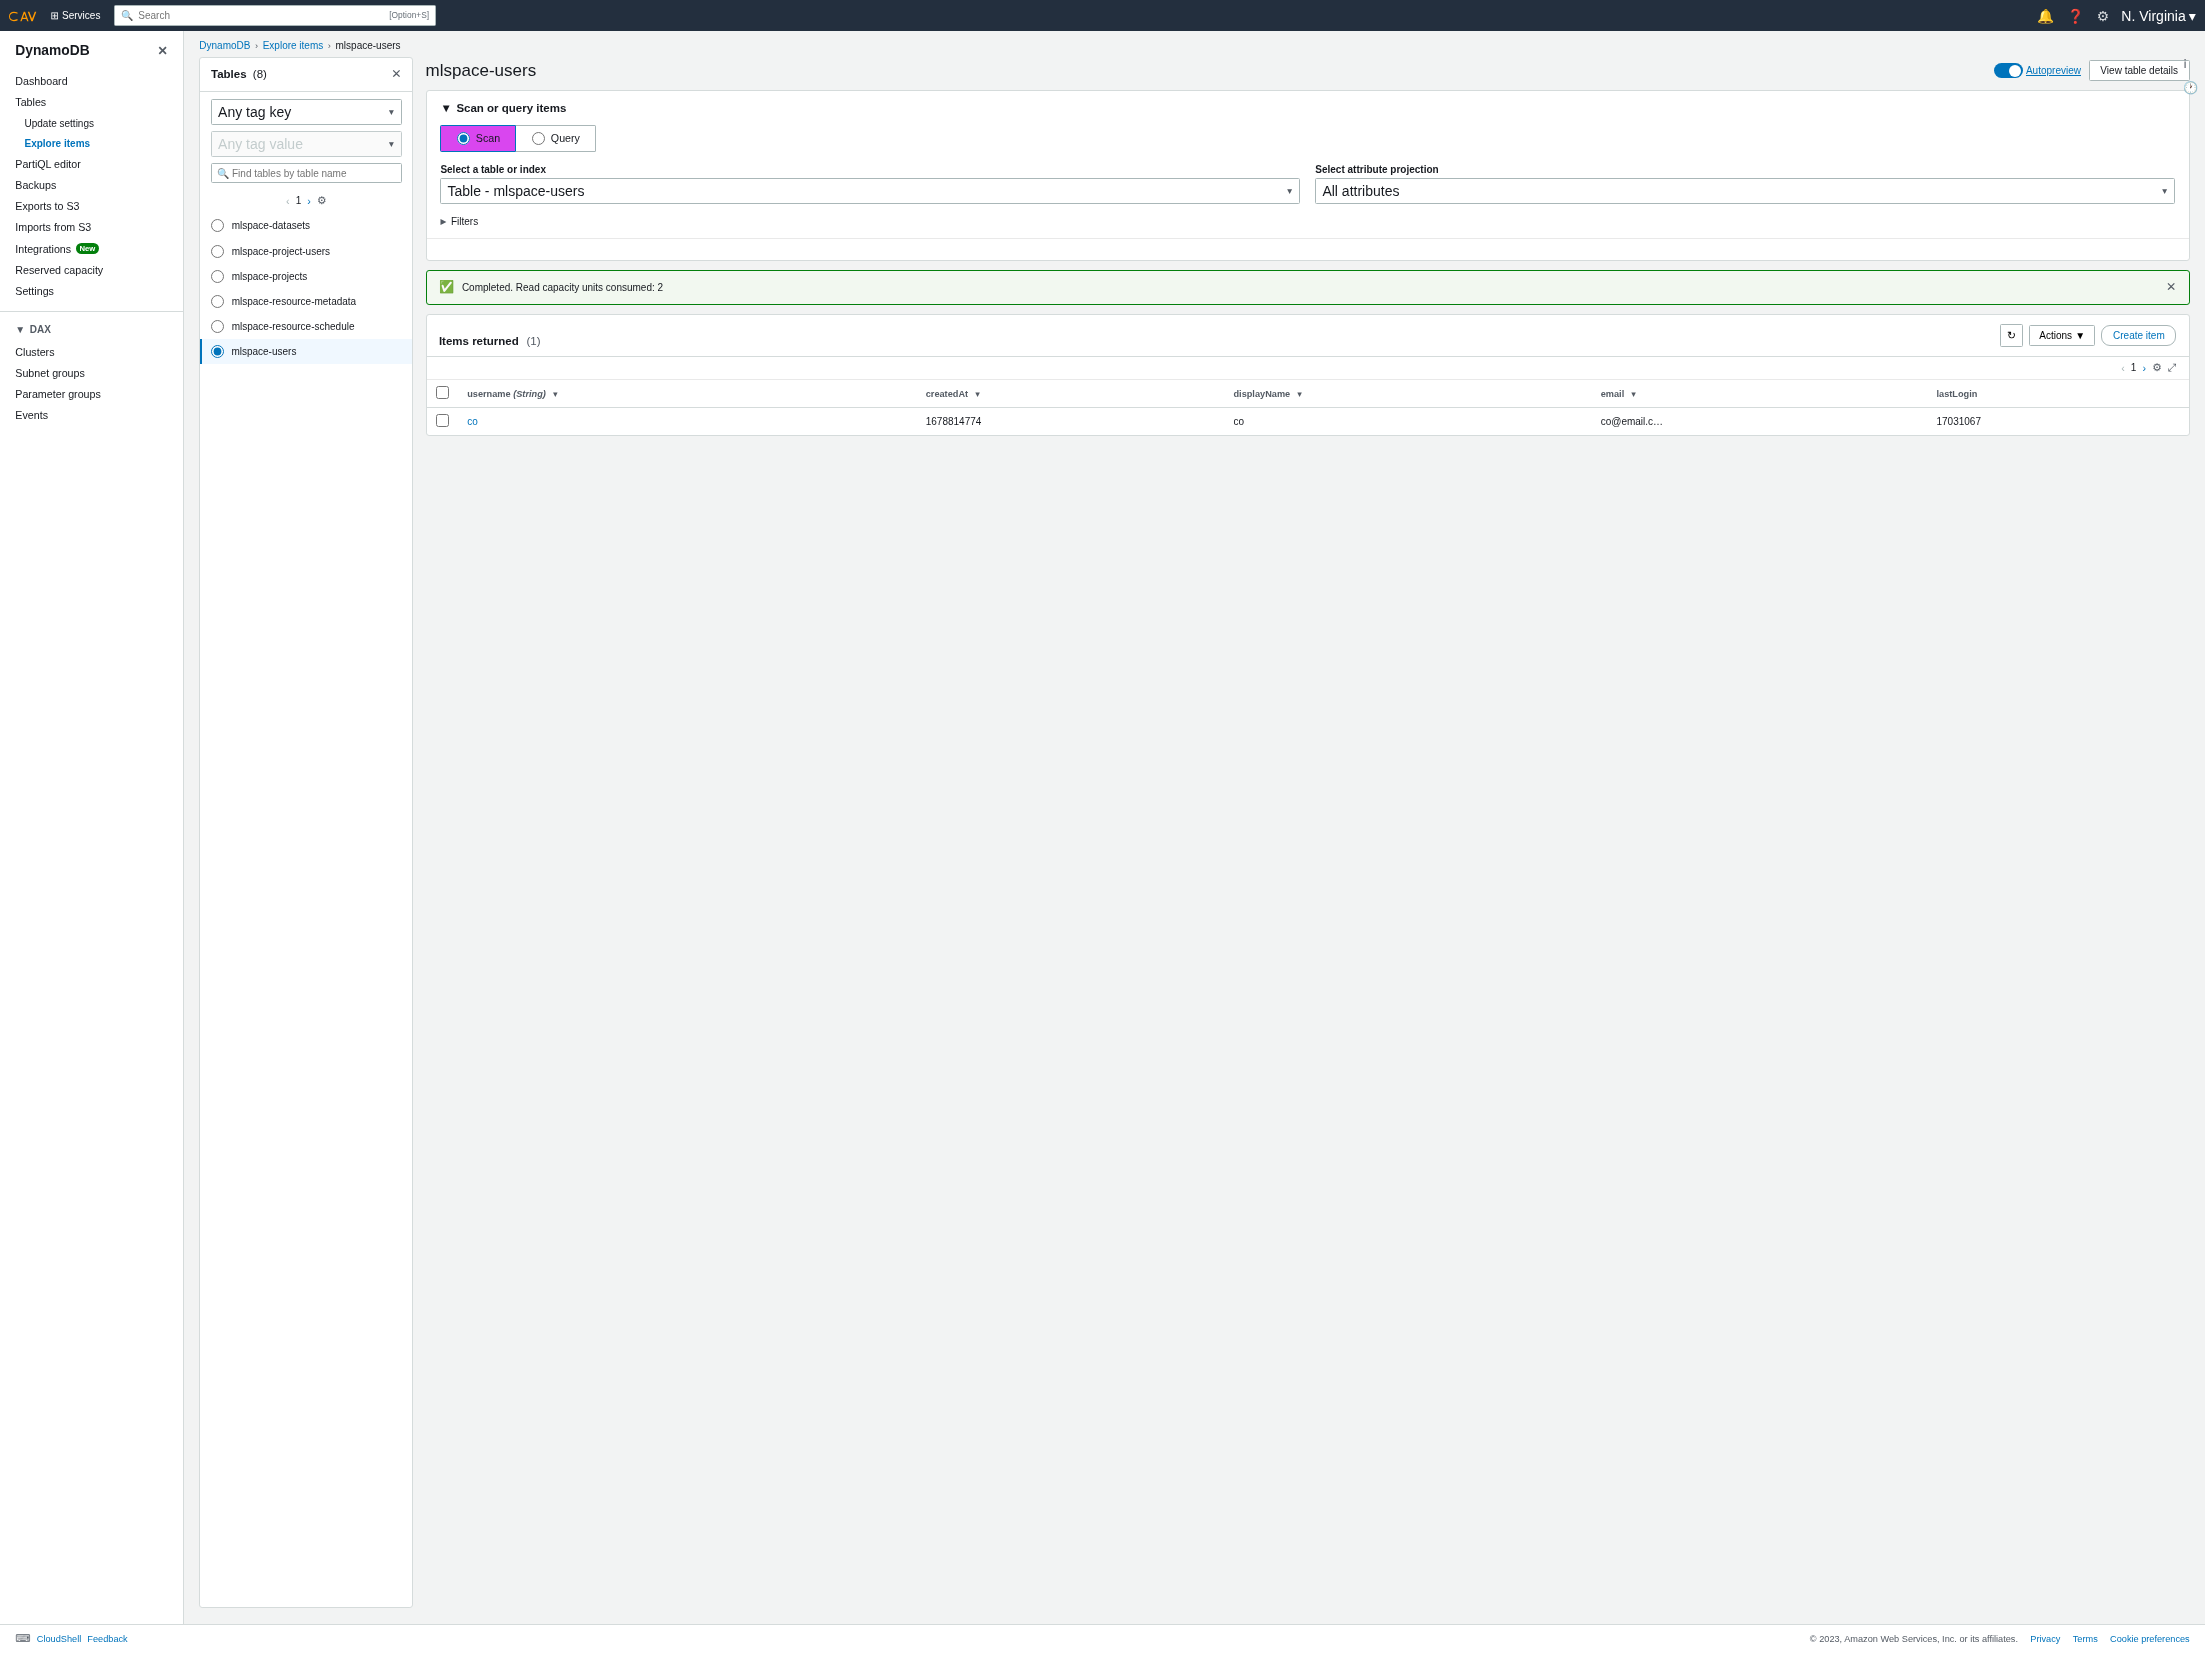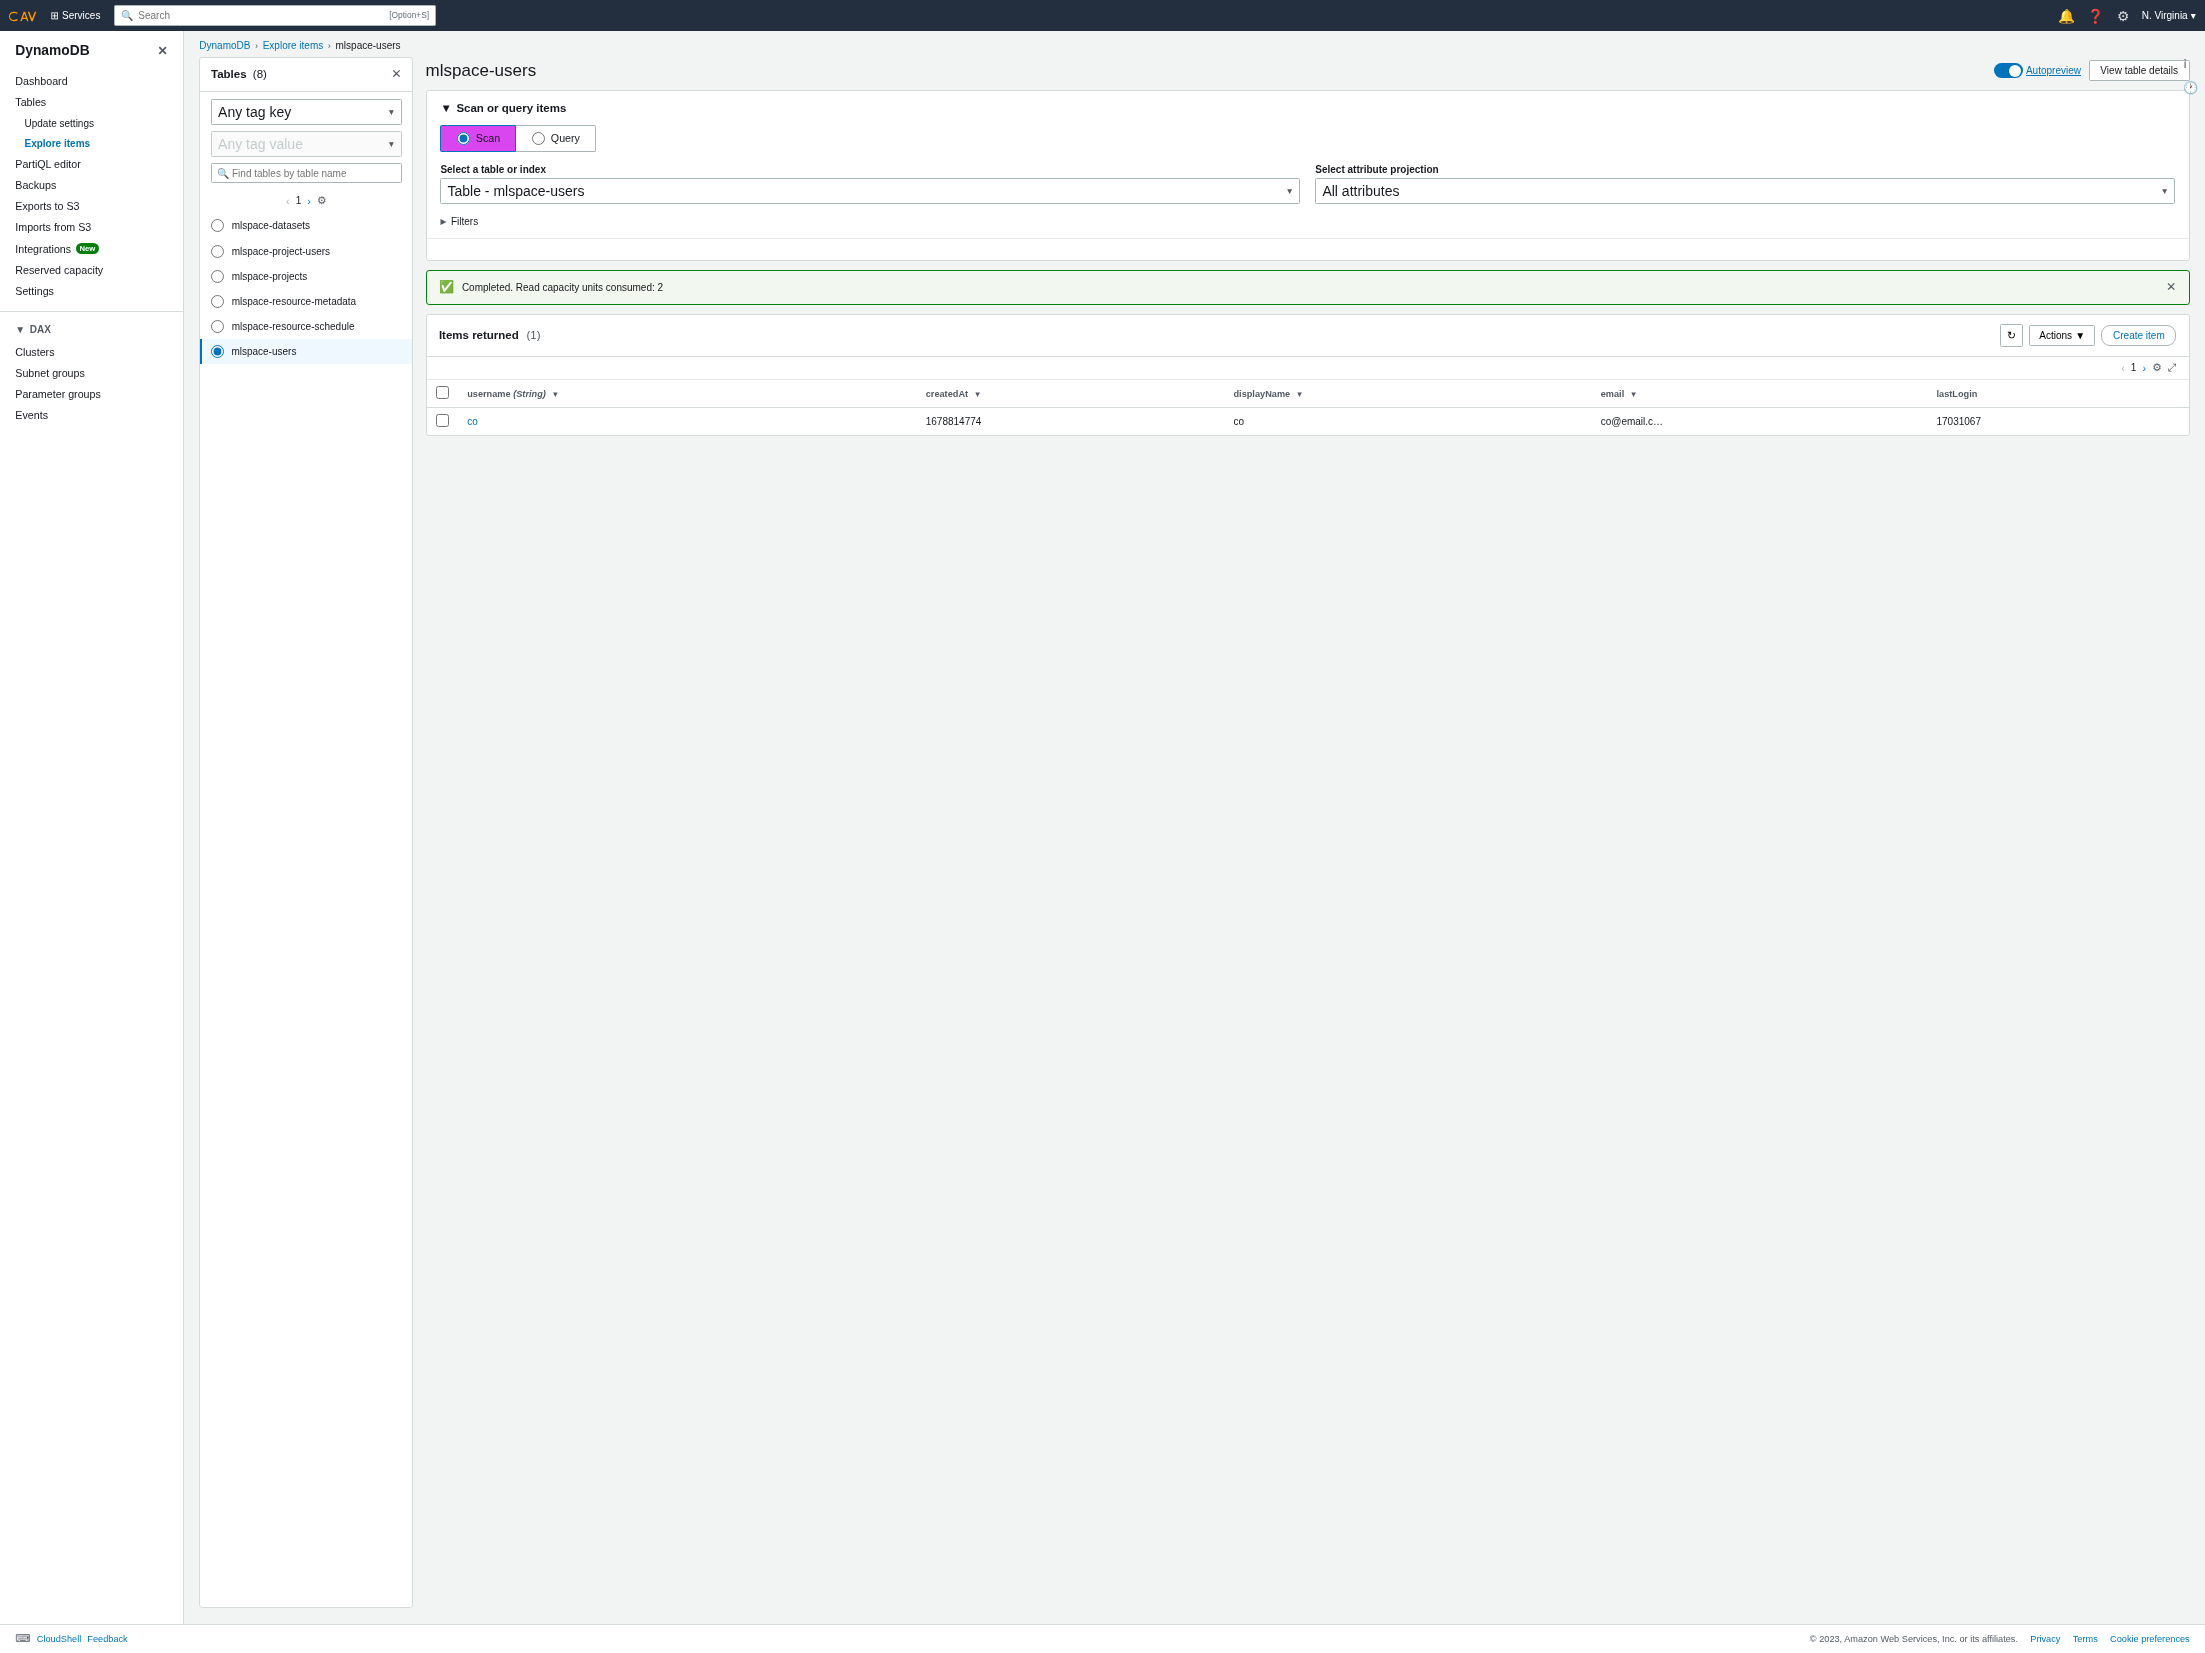--- a/index.html
+++ b/index.html
@@ -36,21 +36,21 @@
       padding: 0 6.1px; gap: 4.6px;
       color: #545b64;
     }
     .search-bar input {
       border: none; outline: none; flex: 1; font-size: 10px; color: #16191f;
     }
     .search-shortcut { font-size: 8.4px; color: #687078; margin-left: auto; }
     .top-nav-spacer { flex: 1; }
     .top-nav-icons { display: flex; align-items: center; gap: 12.3px; }
     .top-nav-icon { color: #d5d9dc; cursor: pointer; font-size: 13.8px; }
-    .top-nav-region { color: #fff; font-size: 10px; cursor: pointer; display: flex; align-items: center; gap: 3.1px; }
+    .top-nav-region { color: #fff; font-size: 14px; cursor: pointer; display: flex; align-items: center; gap: 3.1px; }
 
     
     .main-layout { display: flex; flex: 1; min-height: 0; }
 
     
     .sidebar {
       width: 184px;
       background: #fff;
       border-right: 0.8px solid #d5dbdb;
       flex-shrink: 0;
@@ -248,21 +248,21 @@
     }
     .success-icon { color: #037f0c; font-size: 12.3px; }
     .success-close { margin-left: auto; cursor: pointer; color: #545b64; font-size: 12.3px; }
 
     
     .items-panel {
       background: #fff; border: 0.8px solid #d5dbdb; border-radius: 3.1px;
     }
     .items-header {
       padding: 9.2px 12.3px; border-bottom: 0.8px solid #d5dbdb;
-      display: flex; align-items: center; gap: 7.7px;
+      display: flex; align-items: flex-end; gap: 7.7px;
     }
     .items-title { font-size: 11.5px; font-weight: 700; }
     .items-count { font-size: 11.5px; font-weight: 400; color: #545b64; }
     .items-header-actions { margin-left: auto; display: flex; align-items: center; gap: 6.1px; }
     .icon-btn {
       padding: 3.8px 6.1px; border: 0.8px solid #aab7b8; border-radius: 1.5px;
       background: #fff; cursor: pointer; font-size: 10.7px;
     }
     .actions-btn {
       padding: 3.8px 9.2px; border: 0.8px solid #aab7b8; border-radius: 1.5px;

